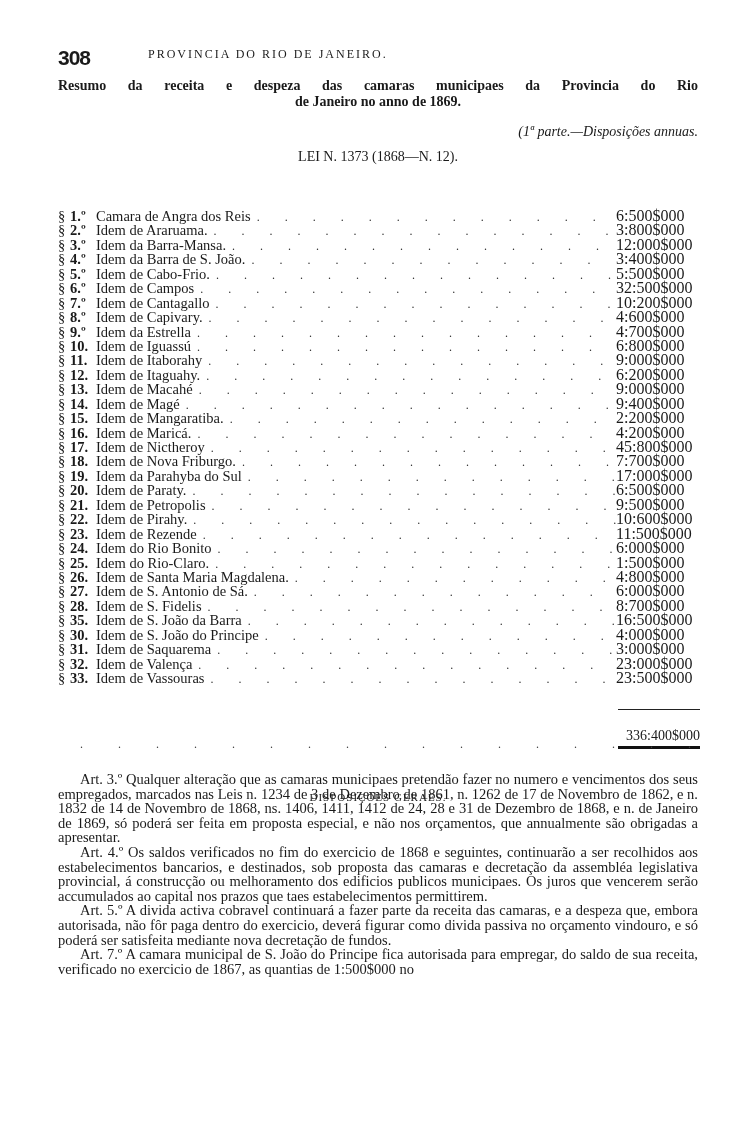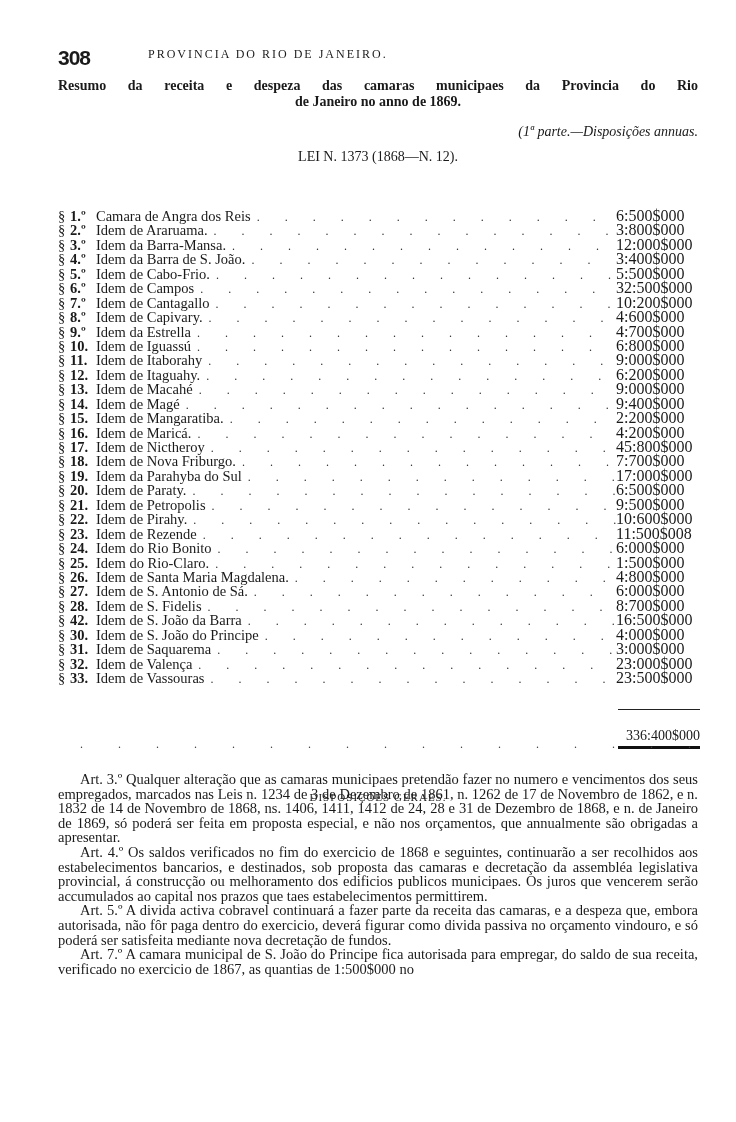--- a/index.html
+++ b/index.html
@@ -206,21 +206,21 @@
         <span class="num">22.</span>
         <span class="name">Idem de Pirahy.</span>
         <span class="dots">. . . . . . . . . . . . . . . . . . . . . . . . . . . . . . . . . . . . . . . . . . . . . . . . . . . . . . .</span>
         <span class="val">10:600$000</span>
       </div>
       <div class="row">
         <span class="sec">§</span>
         <span class="num">23.</span>
         <span class="name">Idem de Rezende</span>
         <span class="dots">. . . . . . . . . . . . . . . . . . . . . . . . . . . . . . . . . . . . . . . . . . . . . . . . . . . . . . .</span>
-        <span class="val">11:500$008</span>
+        <span class="val">11:500$000</span>
       </div>
       <div class="row">
         <span class="sec">§</span>
         <span class="num">24.</span>
         <span class="name">Idem do Rio Bonito</span>
         <span class="dots">. . . . . . . . . . . . . . . . . . . . . . . . . . . . . . . . . . . . . . . . . . . . . . . . . . . . . . .</span>
         <span class="val">6:000$000</span>
       </div>
       <div class="row">
         <span class="sec">§</span>
@@ -245,21 +245,21 @@
       </div>
       <div class="row">
         <span class="sec">§</span>
         <span class="num">28.</span>
         <span class="name">Idem de S. Fidelis</span>
         <span class="dots">. . . . . . . . . . . . . . . . . . . . . . . . . . . . . . . . . . . . . . . . . . . . . . . . . . . . . . .</span>
         <span class="val">8:700$000</span>
       </div>
       <div class="row">
         <span class="sec">§</span>
-        <span class="num">42.</span>
+        <span class="num">35.</span>
         <span class="name">Idem de S. João da Barra</span>
         <span class="dots">. . . . . . . . . . . . . . . . . . . . . . . . . . . . . . . . . . . . . . . . . . . . . . . . . . . . . . .</span>
         <span class="val">16:500$000</span>
       </div>
       <div class="row">
         <span class="sec">§</span>
         <span class="num">30.</span>
         <span class="name">Idem de S. João do Principe</span>
         <span class="dots">. . . . . . . . . . . . . . . . . . . . . . . . . . . . . . . . . . . . . . . . . . . . . . . . . . . . . . .</span>
         <span class="val">4:000$000</span>

